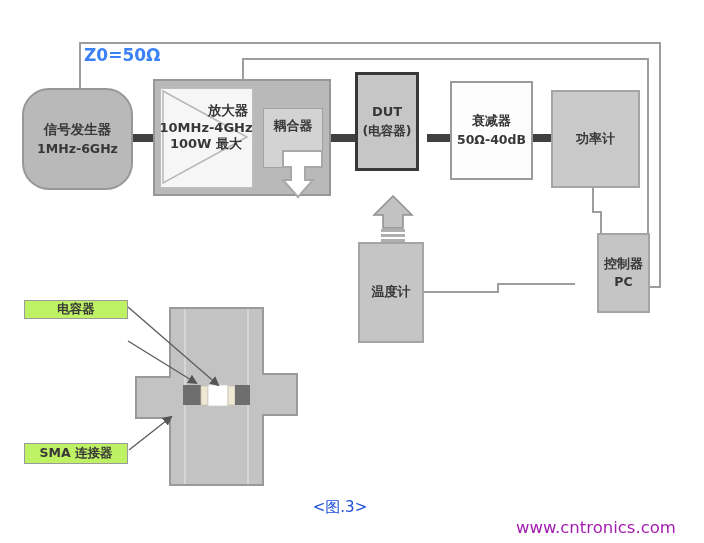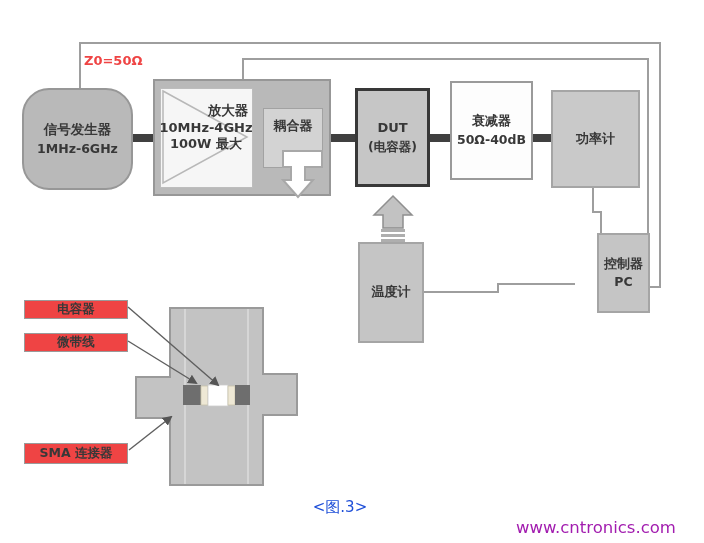--- a/index.html
+++ b/index.html
@@ -9,29 +9,29 @@
     color:#383838;overflow:hidden;
   }
   svg.layer{position:absolute;left:0;top:0;pointer-events:none;}
   #wires{z-index:1;}
   #overlay{z-index:3;}
   .box{position:absolute;z-index:2;box-sizing:border-box;display:flex;flex-direction:column;
        align-items:center;justify-content:center;text-align:center;line-height:1.45;}
   .box .t1{font-weight:bold;font-size:13.5px;white-space:nowrap;}
   .box .t2{font-weight:bold;font-size:12.5px;white-space:nowrap;}
   .graybox{background:#b9b9b9;border:2px solid #979797;}
-  .z0{position:absolute;left:84px;top:53px;z-index:2;font-size:13px;font-weight:bold;color:#ef4444;}
+  .z0{position:absolute;left:84px;top:45px;z-index:2;font-size:17px;font-weight:bold;color:#3b82f6;}
   .amp-panel{position:absolute;left:160px;top:88px;width:93px;height:100px;z-index:2;
              background:#f6f6f6;border:1px solid #bdbdbd;box-sizing:border-box;}
   .amp-text{position:absolute;left:154px;top:102px;width:104px;z-index:3;text-align:center;}
   .amp-text div{white-space:nowrap;font-weight:bold;}
   .coupler{position:absolute;left:263px;top:108px;width:60px;height:60px;z-index:2;
            background:#d3d3d3;border:1.5px solid #a2a2a2;box-sizing:border-box;
            text-align:center;font-weight:bold;font-size:13px;padding-top:8px;}
-  .lblbox{position:absolute;z-index:2;box-sizing:border-box;background:#ef4444;
+  .lblbox{position:absolute;z-index:2;box-sizing:border-box;background:#bef264;
           border:1.5px solid #9a9a9a;display:flex;align-items:center;justify-content:center;
           font-weight:bold;font-size:12.5px;white-space:nowrap;}
   .caption{position:absolute;left:300px;top:498px;width:80px;z-index:2;text-align:center;
            color:#1d4ed8;font-size:15px;}
   .watermark{position:absolute;left:516px;top:518px;z-index:2;color:#a21caf;font-size:16.5px;}
 </style>
 </head>
 <body>
 
 <div id="canvas">
@@ -71,21 +71,21 @@
   </div>
   <div class="amp-text">
     <div style="font-size:13.5px;padding-left:44px;">放大器</div>
     <div style="font-size:13px;">10MHz-4GHz</div>
     <div style="font-size:13px;">100W 最大</div>
   </div>
   <div class="coupler">
     <span>耦合器</span>
   </div>
 
-  <div class="box" style="left:355px;top:88px;width:75px;height:99px;background:#c6c6c6;border:3px solid #383838;">
+  <div class="box" style="left:355px;top:72px;width:64px;height:99px;background:#c6c6c6;border:3px solid #383838;">
     <div class="t1" style="font-size:13px;">DUT</div>
     <div class="t2">(电容器)</div>
   </div>
 
   <div class="box" style="left:450px;top:81px;width:83px;height:99px;background:#fdfdfd;border:2px solid #9a9a9a;">
     <div class="t1" style="font-size:13px;">衰减器</div>
     <div class="t2">50Ω-40dB</div>
   </div>
 
   <div class="box" style="left:551px;top:90px;width:89px;height:98px;background:#c9c9c9;border:2px solid #a5a5a5;">
@@ -96,23 +96,20 @@
     <div class="t1" style="font-size:13px;">温度计</div>
   </div>
 
   <div class="box" style="left:597px;top:233px;width:53px;height:80px;background:#c5c5c5;border:2px solid #a5a5a5;">
     <div class="t1" style="font-size:13px;">控制器</div>
     <div class="t2">PC</div>
   </div>
 
   <div class="lblbox" style="left:24px;top:300px;width:104px;height:19px;">
     <span>电容器</span>
-  </div>
-  <div class="lblbox" style="left:24px;top:333px;width:104px;height:19px;">
-    <span>微带线</span>
   </div>
   <div class="lblbox" style="left:24px;top:443px;width:104px;height:21px;">
     <span>SMA 连接器</span>
   </div>
 
   <div class="caption">&lt;图.3&gt;</div>
   <div class="watermark">www.cntronics.com</div>
 
   <svg id="overlay" class="layer" width="704" height="543">
     <defs>

